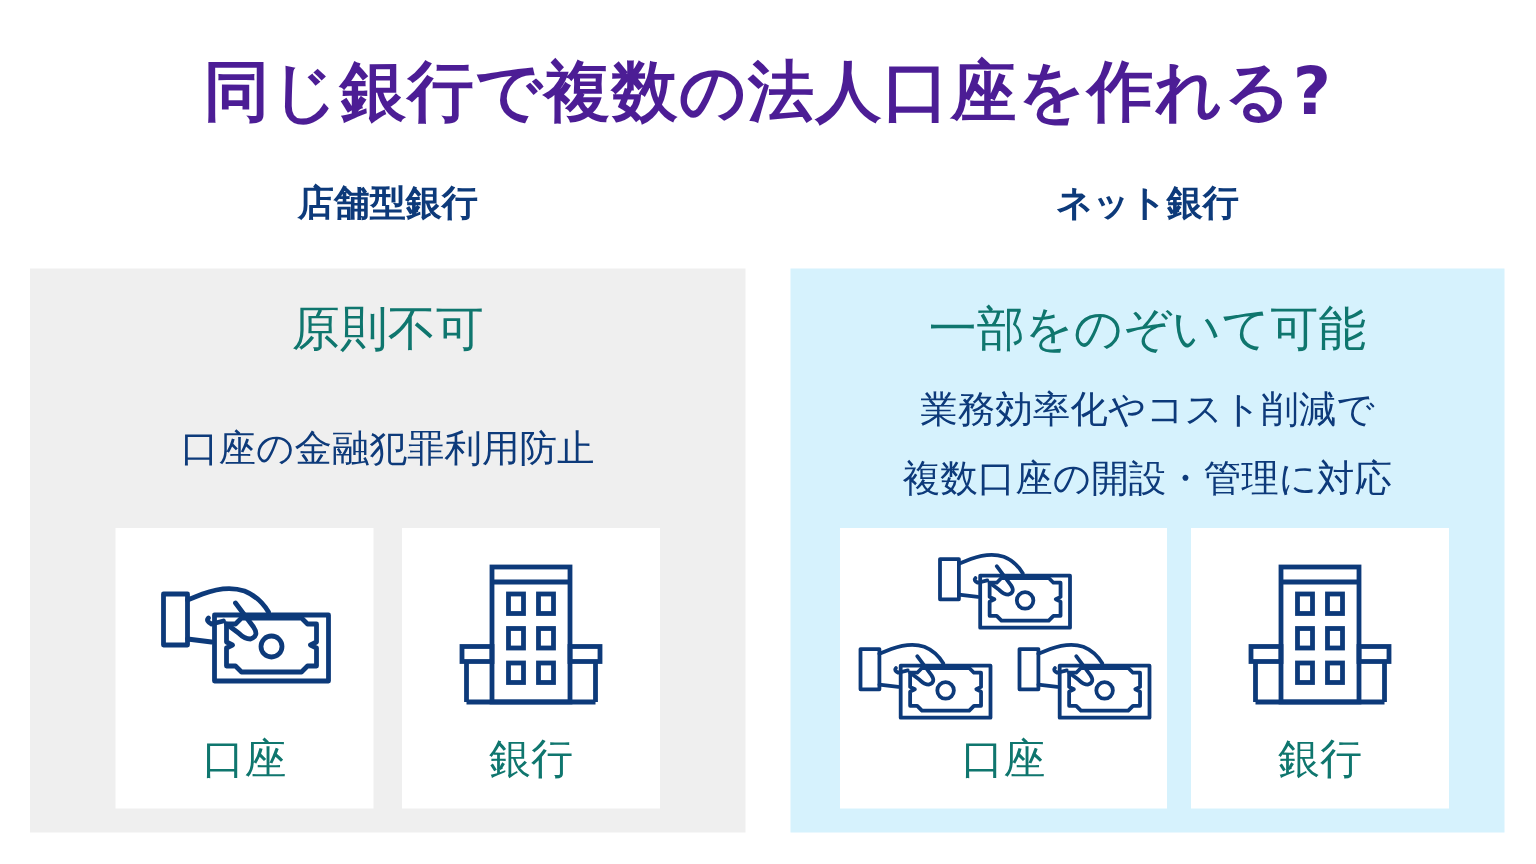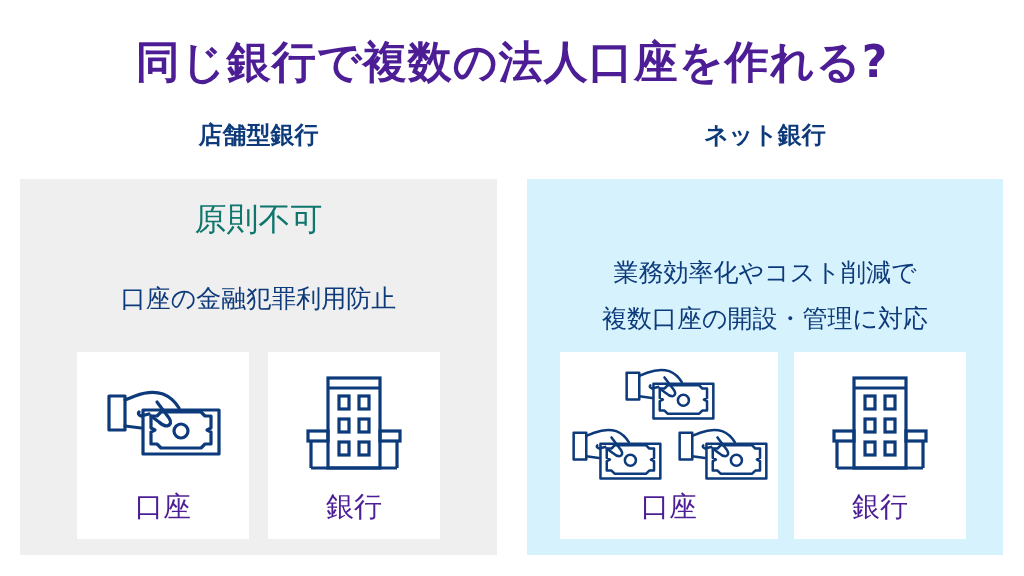--- a/index.html
+++ b/index.html
@@ -26,21 +26,21 @@
     font-size: 32px; color: #0f766e; line-height: 40px;
   }
   .panel-desc {
     position: absolute; left: 0; width: 100%; text-align: center;
     font-size: 25px; color: #0d3a7a; line-height: 40px;
   }
 
   .card { position: absolute; background: #ffffff; }
   .card-label {
     position: absolute; left: 0; bottom: 14px; width: 100%; text-align: center;
-    font-size: 28px; color: #4c1d95; line-height: 36px; font-family: Liberation Serif, serif;
+    font-size: 28px; color: #0f766e; line-height: 36px; font-family: Liberation Serif, serif;
   }
   .icon { position: absolute; }
   .icon svg { display: block; width: 100%; height: 100%; }
 </style>
 </head>
 <body>
 
 <svg width="0" height="0" style="position:absolute">
   <defs>
     <symbol id="hand-money" viewBox="0 0 114 66">
@@ -102,20 +102,21 @@
     <div class="icon" style="left:38px; top:24px; width:96px; height:94px;">
       <svg>
           <use href="#bank-building"></use>
         </svg>
     </div>
     <div class="card-label">銀行</div>
   </div>
 </div>
 
 <div class="panel blue">
+  <div class="panel-title" style="top:20px;">一部をのぞいて可能</div>
   <div class="panel-desc" style="top:74px;">業務効率化やコスト削減で</div>
   <div class="panel-desc" style="top:120px;">複数口座の開設・管理に対応</div>
 
   <div class="card" style="left:33px; top:173px; width:218px; height:187px;">
     <div class="icon" style="left:65px; top:16px; width:90px; height:52px;">
       <svg>
           <use href="#hand-money"></use>
         </svg>
     </div>
     <div class="icon" style="left:12px; top:76px; width:90px; height:52px;">

